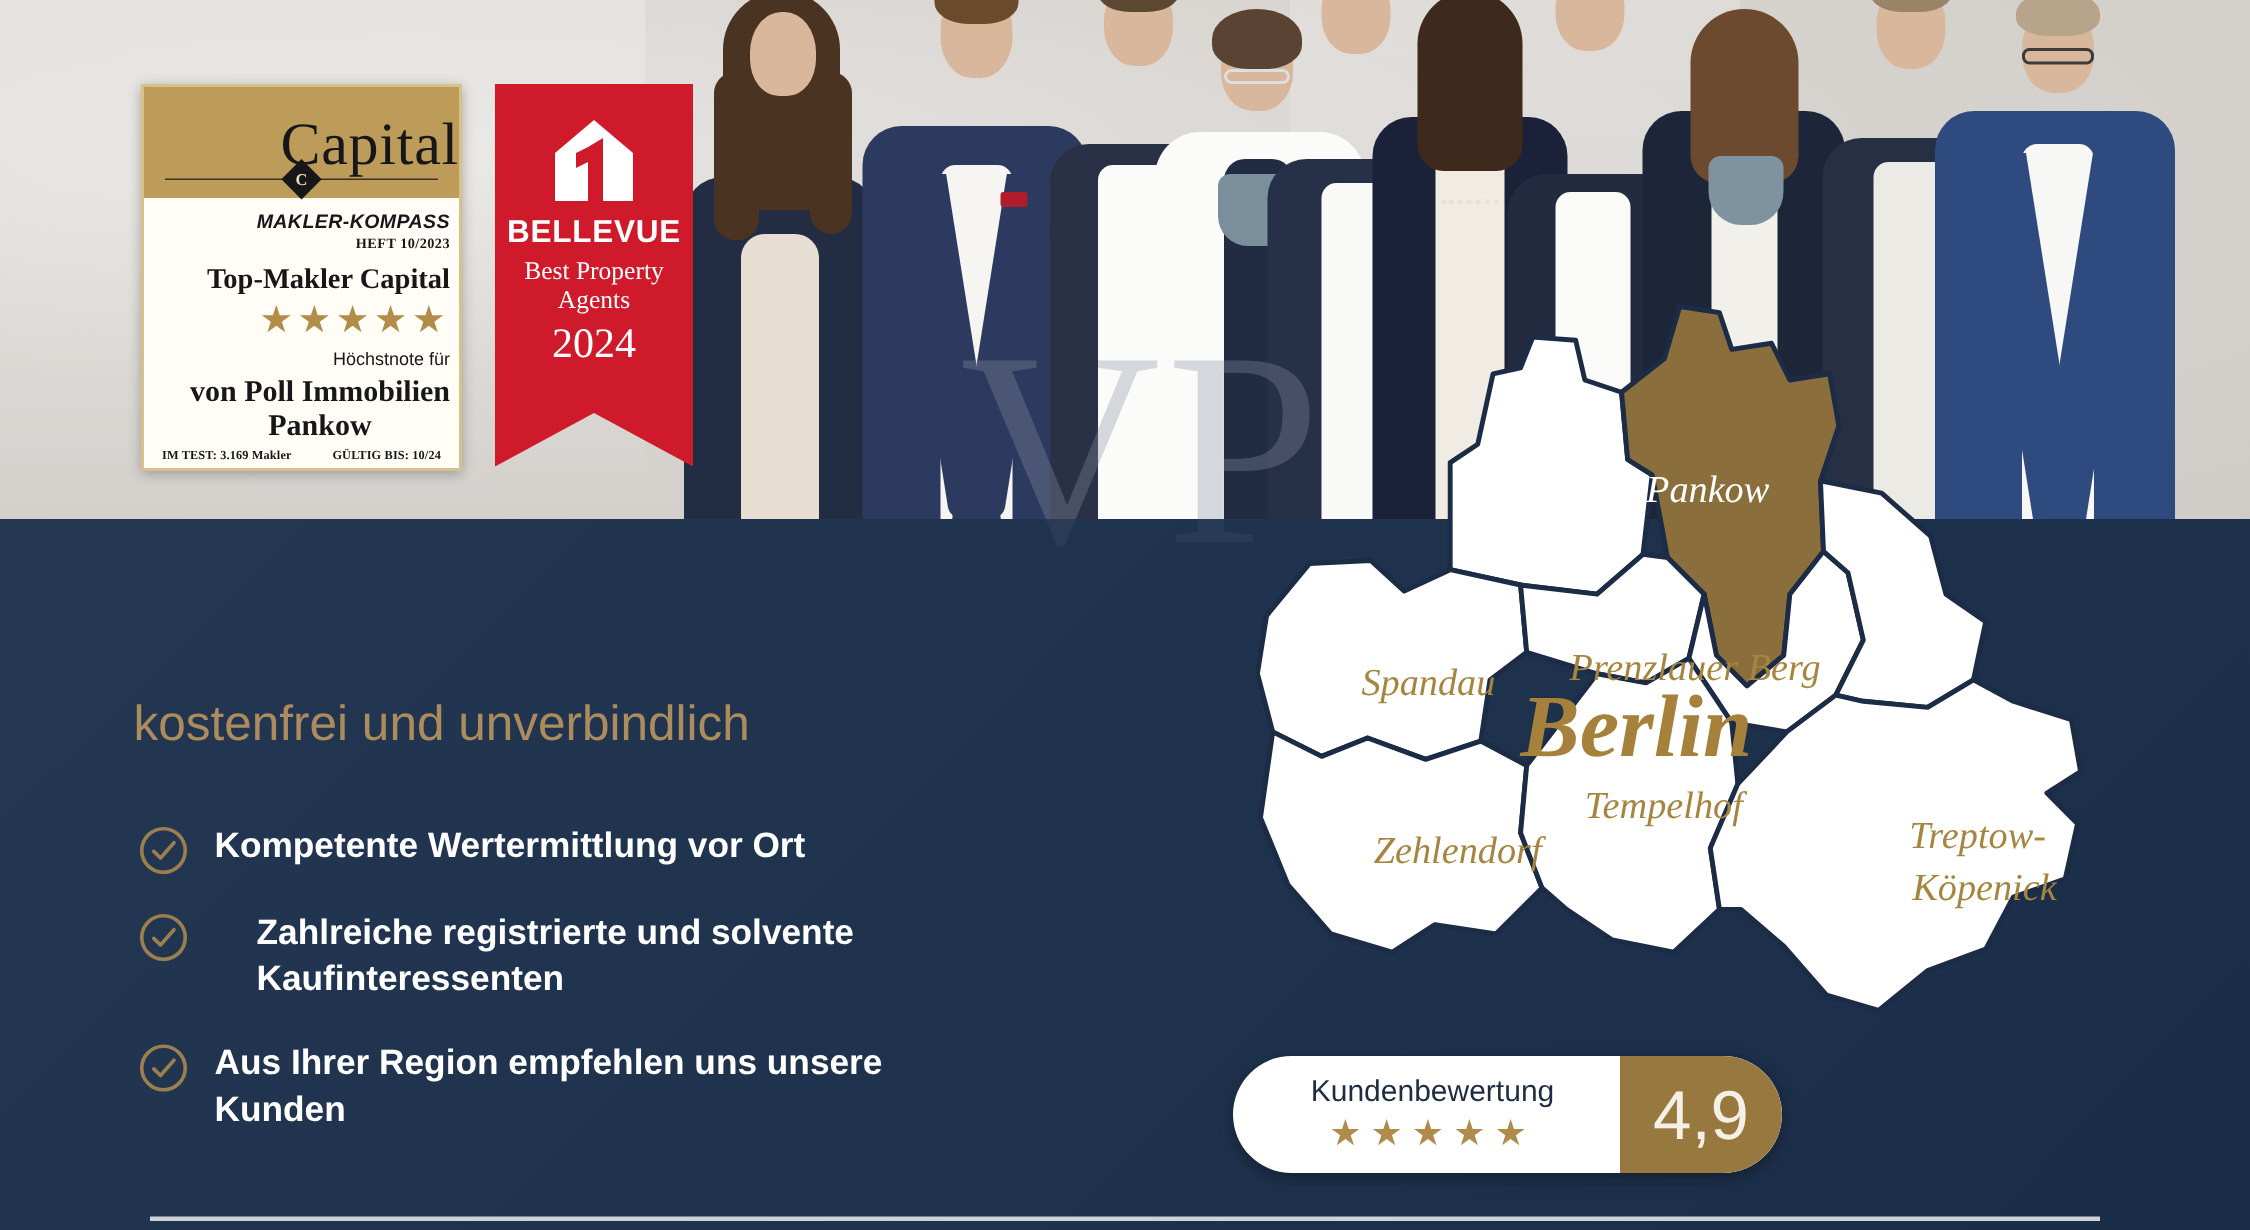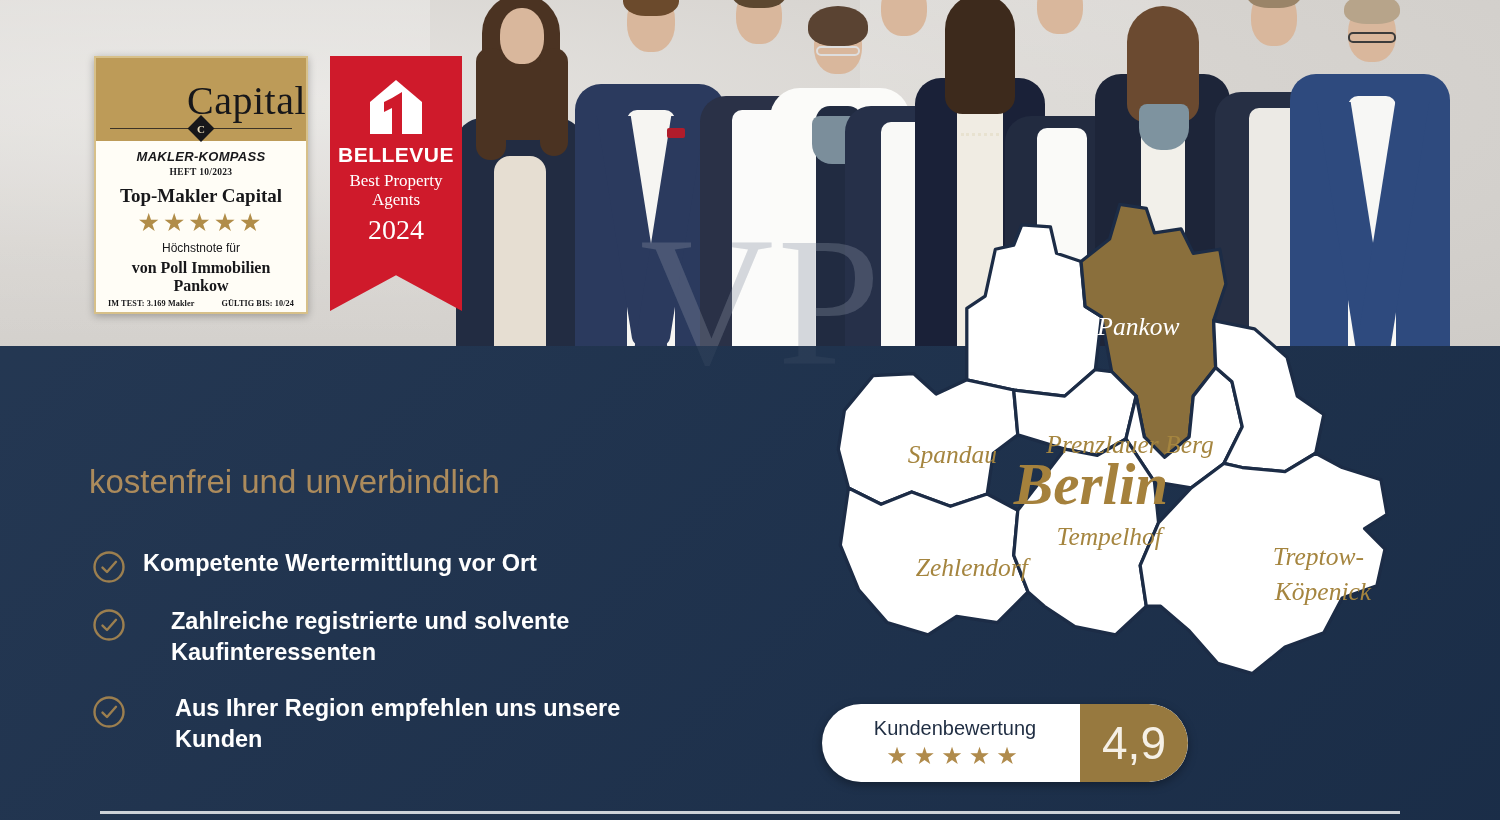--- a/index.html
+++ b/index.html
@@ -90,32 +90,32 @@
     position: absolute; bottom: 3px; left: 50%; transform: translateX(-50%) rotate(45deg);
     width: 19px; height: 19px; background: #17171a;
     display: flex; align-items: center; justify-content: center;
   }
   .capital-diamond span {
     transform: rotate(-45deg); color: #e9dcbb;
     font-family: "Liberation Serif", serif; font-size: 11px; font-weight: bold;
   }
   .capital-body {
     flex: 1; background: #fffdf6; display: flex; flex-direction: column;
-    align-items: center; padding: 8px 6px 0;
+    align-items: flex-end; padding: 8px 6px 0;
   }
   .cap-kompass {
     font-family: "Liberation Sans", sans-serif;
     font-weight: bold; font-style: italic; font-size: 13px;
     letter-spacing: .3px; color: #17171a;
   }
   .cap-heft { font-family:"Liberation Serif", serif; font-weight:bold; font-size: 9.5px; color:#17171a; margin-top:3px; letter-spacing:.3px;}
   .cap-title { font-family:"Liberation Serif", serif; font-weight:bold; font-size: 19px; color:#17171a; margin-top: 8px; }
   .cap-stars { color:#b18d49; font-size: 25px; letter-spacing: 3px; margin-top: 3px; line-height: 1; }
   .cap-hoech { font-family:"Liberation Sans", sans-serif; font-size: 12px; color:#17171a; margin-top: 6px; }
-  .cap-company { font-family:"Liberation Serif", serif; font-weight:bold; font-size: 16px; color:#17171a; margin-top: 4px; text-align:center; line-height: 1.12; }
+  .cap-company { font-family:"Liberation Serif", serif; font-weight:bold; font-size: 20px; color:#17171a; margin-top: 4px; text-align:center; line-height: 1.12; }
   .capital-foot {
     display:flex; justify-content: space-between; width: 100%;
     padding: 4px 6px 4px; font-family:"Liberation Serif", serif;
     font-weight: bold; font-size: 8.2px; color:#17171a; letter-spacing:.1px;
   }
 
   .bellevue-badge {
     position: absolute; left: 330px; top: 56px; width: 132px; height: 255px;
     background: #cf1a2b;
     clip-path: polygon(0 0, 100% 0, 100% 100%, 50% 86%, 0 100%);
@@ -342,21 +342,21 @@
     <div class="bullet" style="margin-bottom:24px;gap:28px;">
       <span class="bullet-icon">
         <svg viewBox="0 0 34 34" width="34" height="34" aria-hidden="true">
           <circle cx="17" cy="17" r="14.5" fill="none" stroke="#9c7f4f" stroke-width="2.4"></circle>
           <path d="M10.5 17.6 L15 22 L24 11.8" fill="none" stroke="#9c7f4f" stroke-width="2.4" stroke-linecap="round" stroke-linejoin="round"></path>
         </svg>
       </span>
       <span class="bullet-text" style="max-width:500px;display:inline-block;">Zahlreiche registrierte und solvente Kaufinteressenten</span>
     </div>
 
-    <div class="bullet" style="margin-bottom:0;gap:32px;">
+    <div class="bullet" style="margin-bottom:0;">
       <span class="bullet-icon">
         <svg viewBox="0 0 34 34" width="34" height="34" aria-hidden="true">
           <circle cx="17" cy="17" r="14.5" fill="none" stroke="#9c7f4f" stroke-width="2.4"></circle>
           <path d="M10.5 17.6 L15 22 L24 11.8" fill="none" stroke="#9c7f4f" stroke-width="2.4" stroke-linecap="round" stroke-linejoin="round"></path>
         </svg>
       </span>
       <span class="bullet-text" style="max-width:460px;display:inline-block;">Aus Ihrer Region empfehlen uns unsere Kunden</span>
     </div>
 
   </div>

